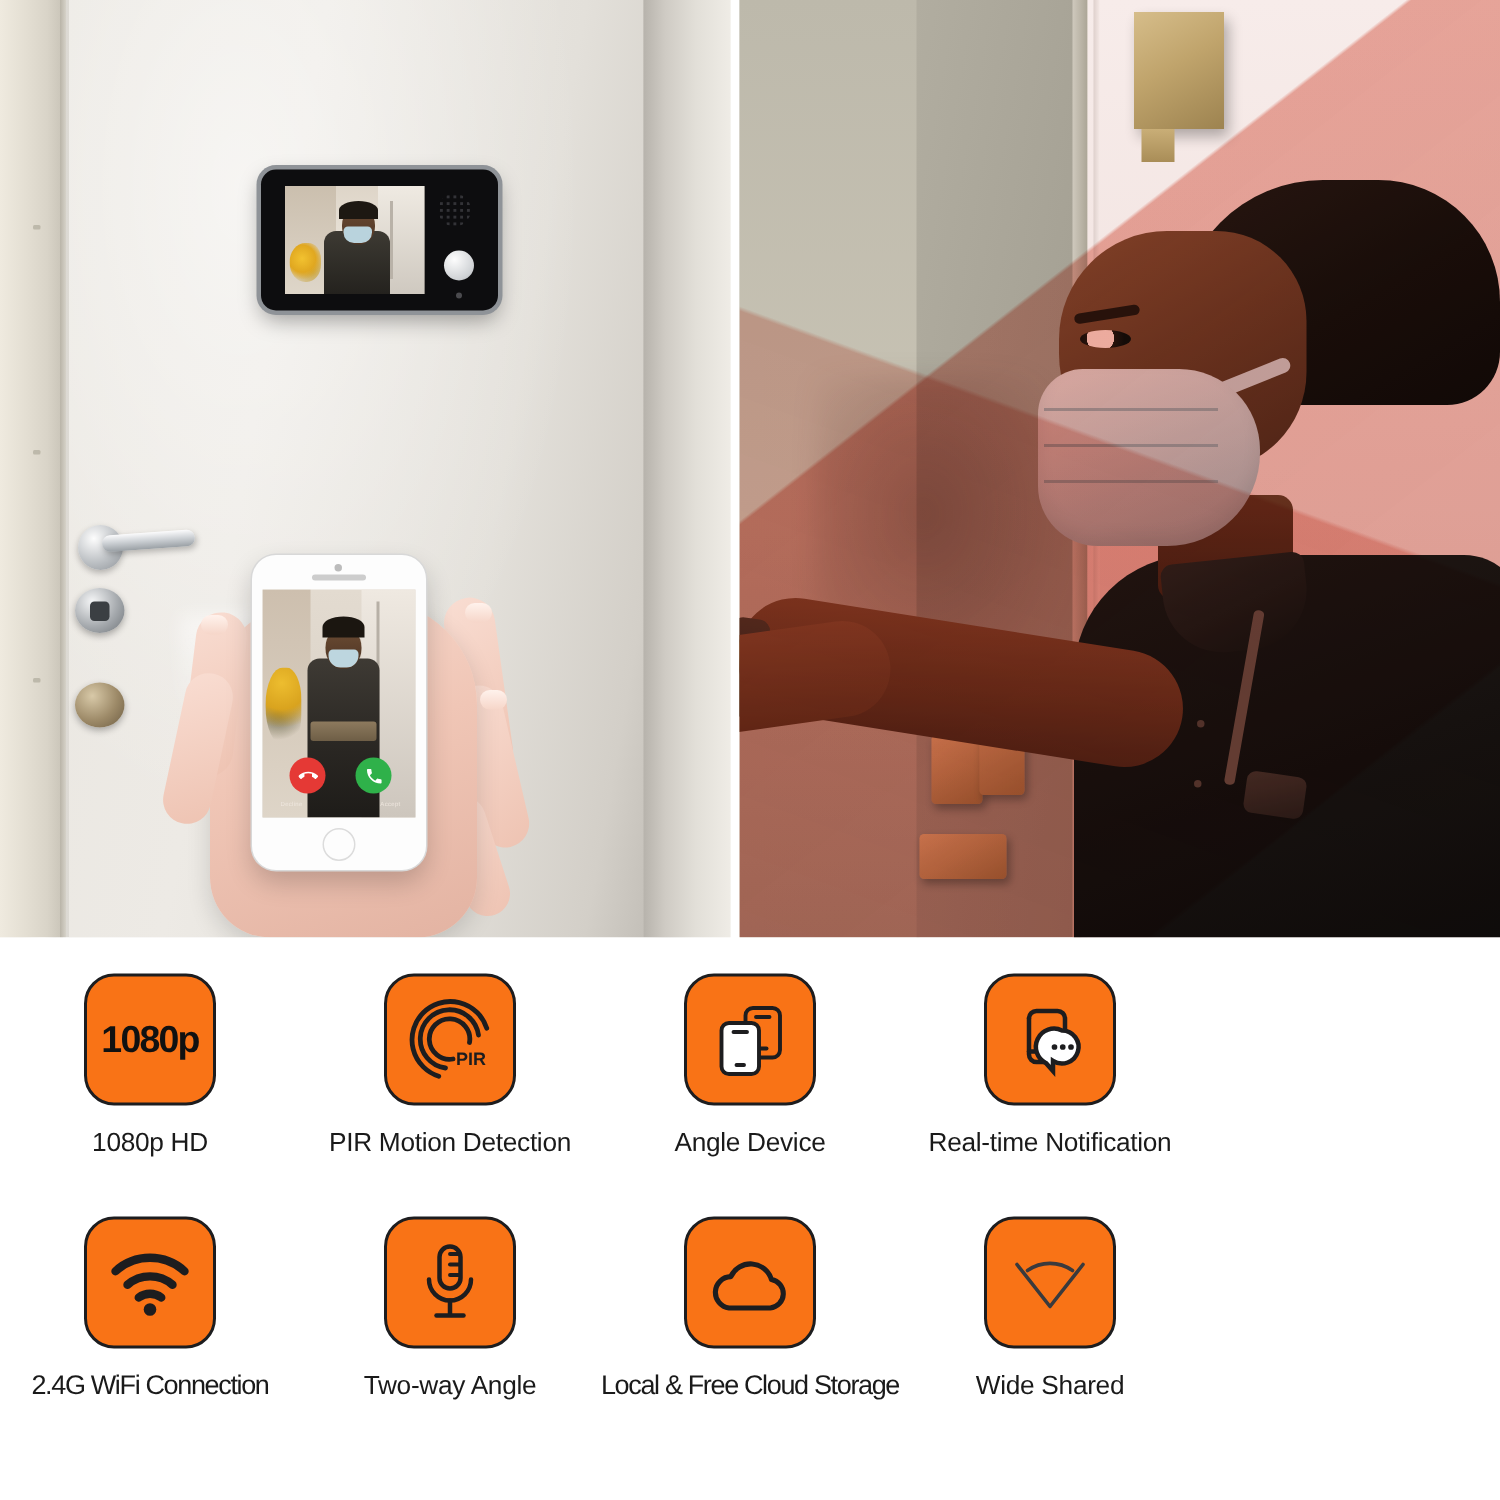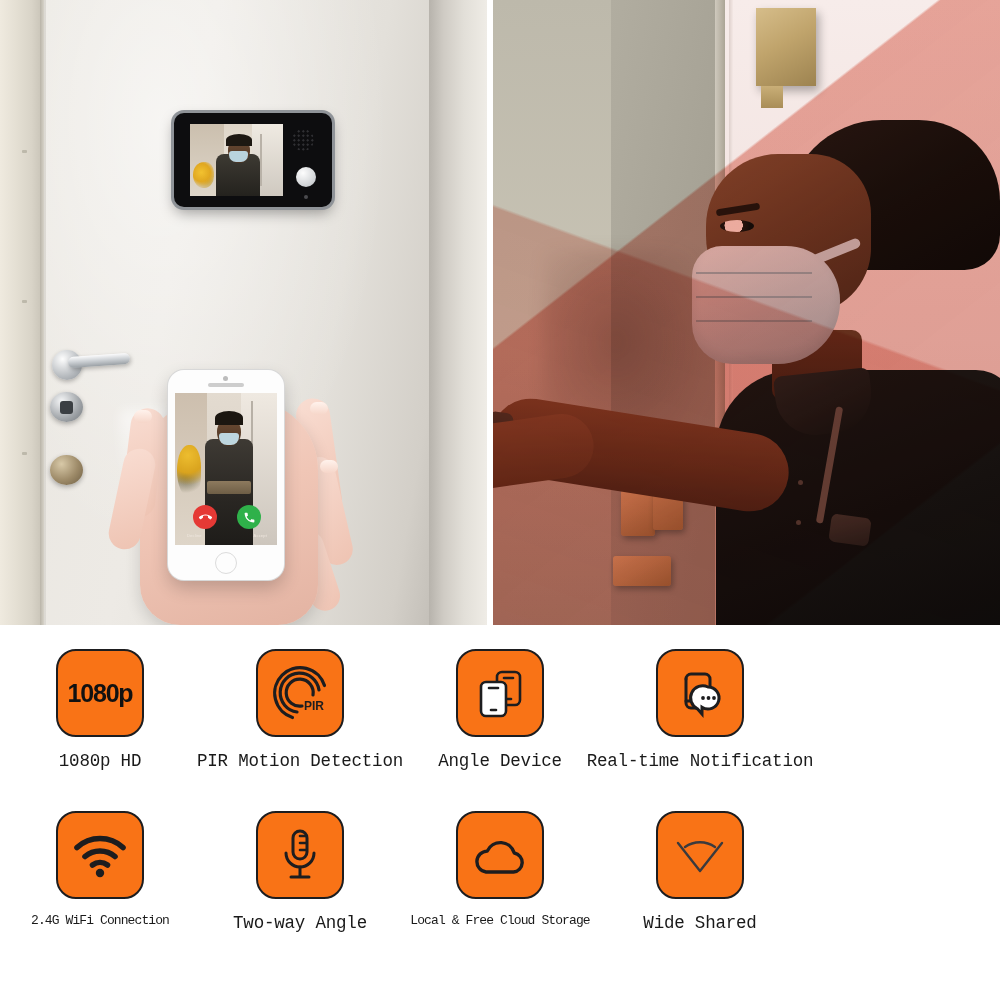--- a/index.html
+++ b/index.html
@@ -307,23 +307,23 @@
   .feature-row { display:flex; width:1000px; height:162px; }
   .feature-cell {
     width:200px; display:flex; flex-direction:column; align-items:center; justify-content:flex-start;
   }
   .icon-box {
     width:88px; height:88px; border:2px solid #1d1d1f; border-radius:20px;
     display:flex; align-items:center; justify-content:center; background:#f97316;
   }
   .feature-label {
     margin-top:14px; font-size:17.5px; color:#1a1a1a; text-align:center;
-    letter-spacing:-.2px; white-space:nowrap; font-family:Liberation Mono, monospace;
-  }
-  .label-tight { letter-spacing:-.9px; font-size:13px; }
+    letter-spacing:-.2px; white-space:nowrap; font-family:Liberation Sans, sans-serif;
+  }
+  .label-tight { letter-spacing:-.9px; font-size:18px; }
   .res-text { font-size:25px; font-weight:700; color:#111; letter-spacing:-1.2px; }
 </style>
 </head>
 <body>
 
 <div class="page">
 
   <div class="hero">
 
     <div class="photo-left">

